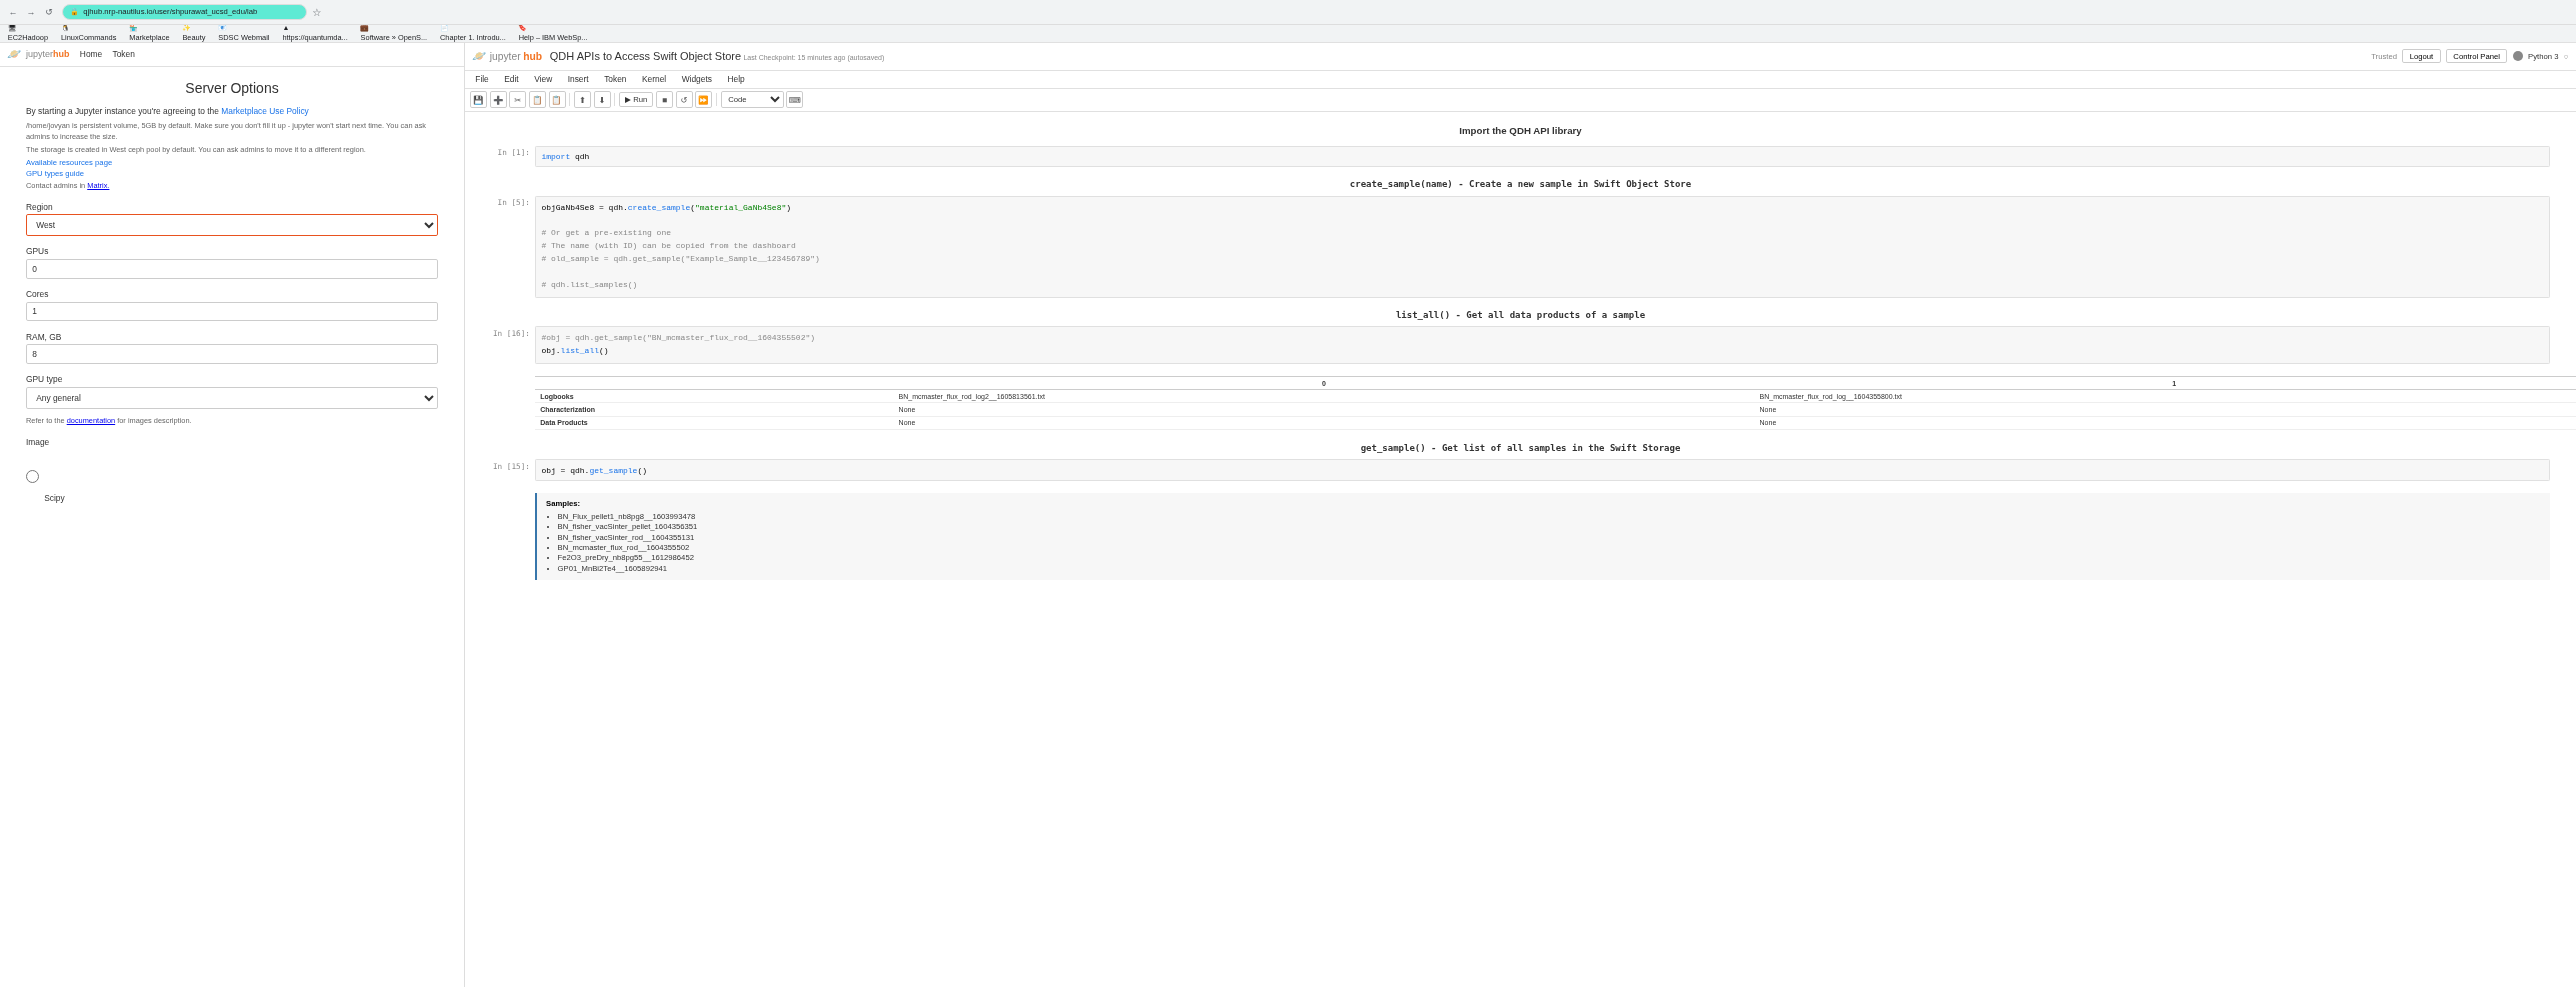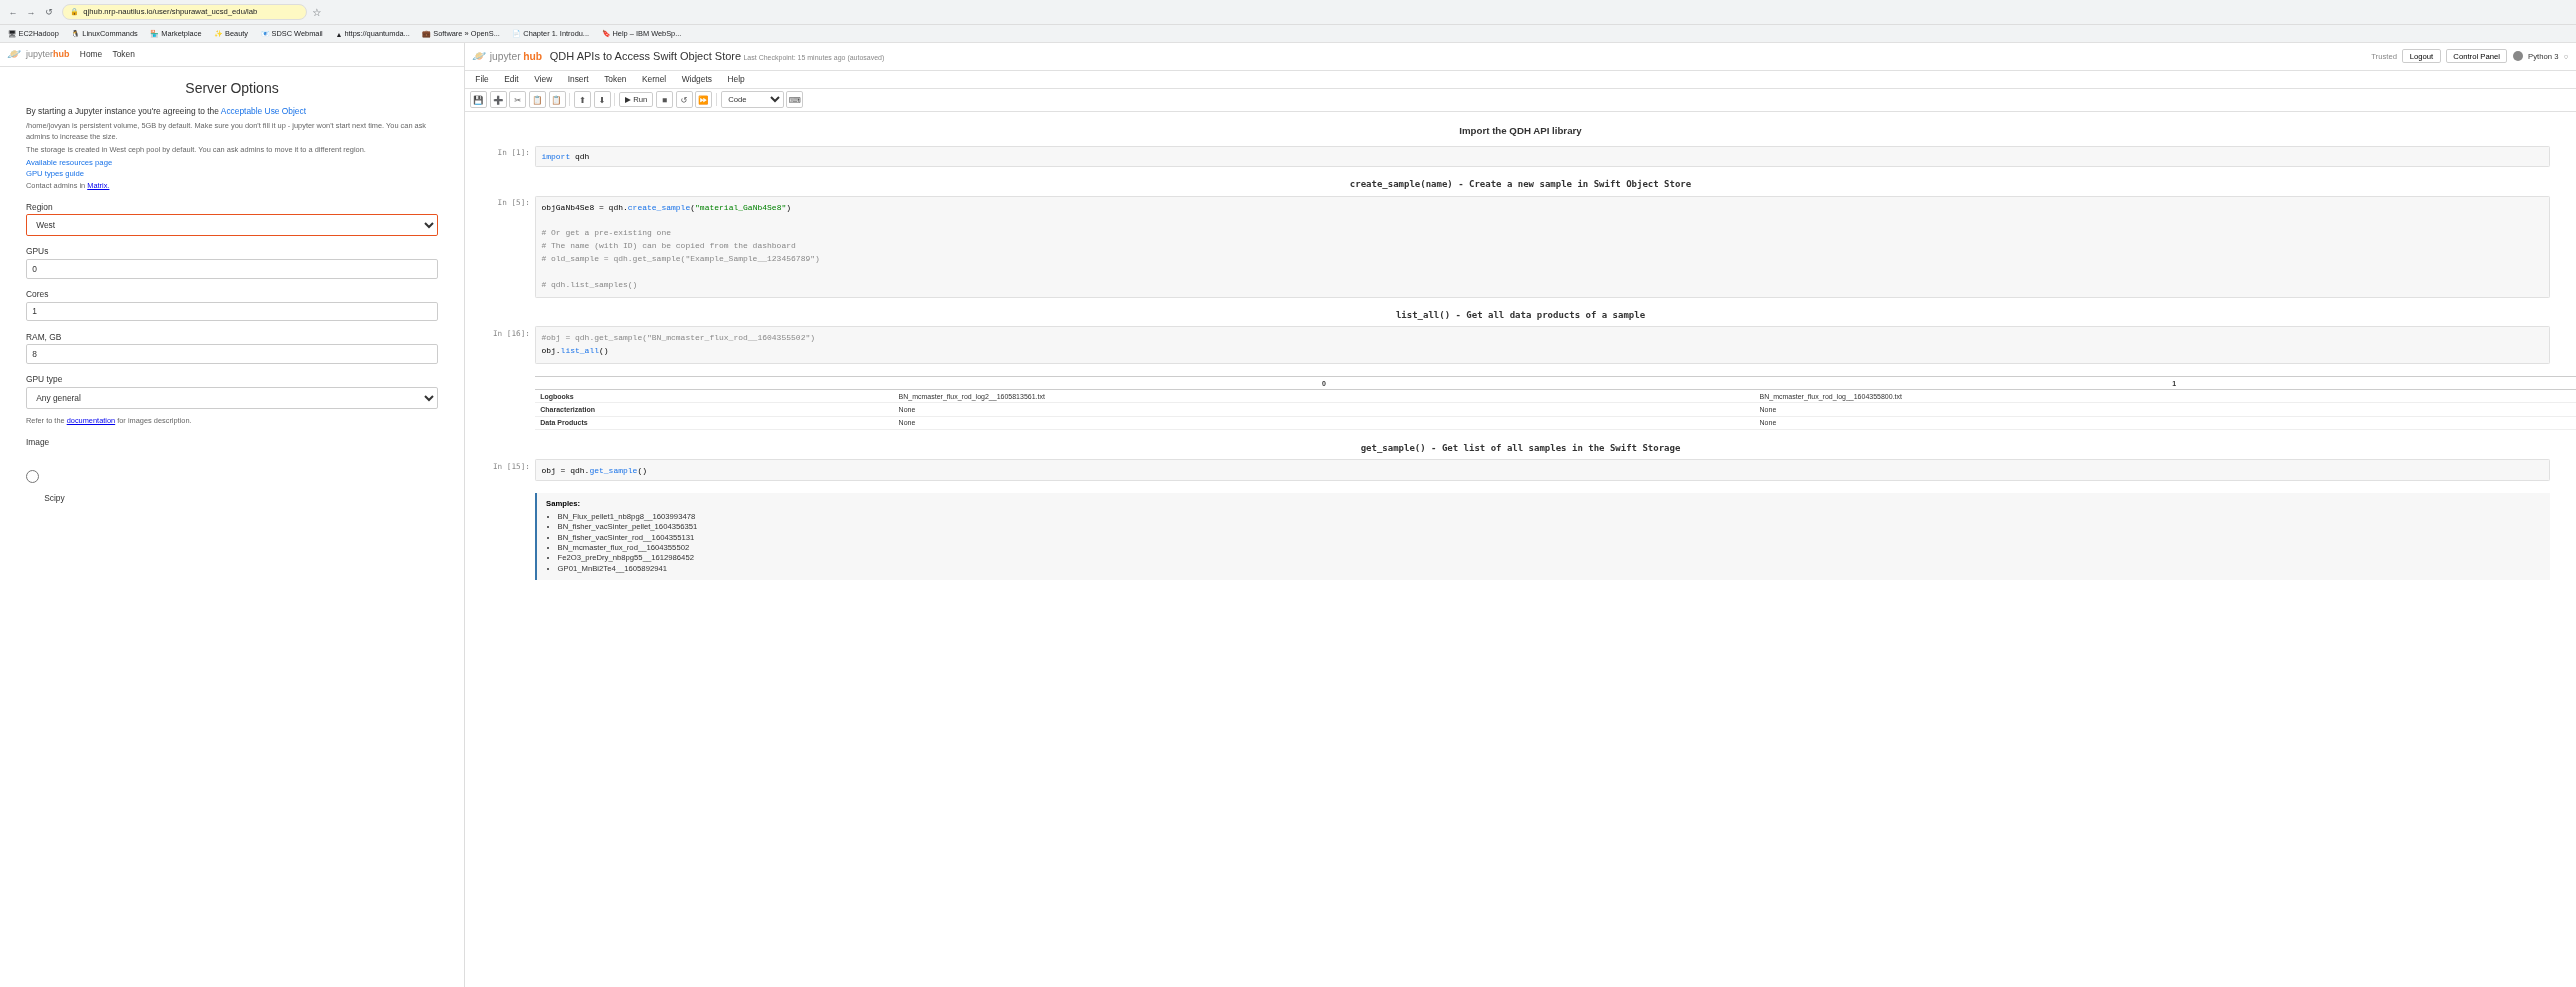--- a/index.html
+++ b/index.html
@@ -2,28 +2,28 @@
 <html style="font-size:10.3px"><head>
   <meta charset="utf-8">
   <style>
     * { box-sizing: border-box; margin: 0; padding: 0; }
     body { font-family: -apple-system, BlinkMacSystemFont, 'Segoe UI', Arial, sans-serif; font-size: 8.4px; background: #fff; display: flex; flex-direction: column; height: 100vh; overflow: hidden; }
 
     
     .browser-chrome { background: #f1f3f4; border-bottom: 0.6px solid #ddd; padding: 2.6px 5.2px; display: flex; align-items: center; gap: 5.2px; height: 24.5px; }
     .browser-nav-btns { display: flex; gap: 2.6px; align-items: center; }
     .nav-btn { width: 15.5px; height: 15.5px; border-radius: 50%; border: none; background: transparent; cursor: pointer; display: flex; align-items: center; justify-content: center; color: #5f6368; font-size: 9px; }
-    .address-bar { flex: 1; background: #fef9c3; border: 0.6px solid #ddd; border-radius: 10.3px; padding: 2.6px 7.7px; font-size: 7.7px; color: #202124; display: flex; align-items: center; gap: 3.9px; max-width: 245px; }
+    .address-bar { flex: 1; background: #5eead4; border: 0.6px solid #ddd; border-radius: 10.3px; padding: 2.6px 7.7px; font-size: 7.7px; color: #202124; display: flex; align-items: center; gap: 3.9px; max-width: 245px; }
     .address-bar .lock-icon { color: #5f6368; font-size: 7px; }
     .address-bar-text { font-size: 7.7px; color: #202124; }
     .star-btn { color: #5f6368; font-size: 10.3px; cursor: pointer; }
 
     
     .bookmarks-bar { background: #f1f3f4; border-bottom: 0.6px solid #e0e0e0; padding: 1.3px 5.2px; display: flex; align-items: center; gap: 7.7px; height: 18px; font-size: 7.4px; color: #202124; overflow: hidden; }
-    .bookmark-item { display: flex; align-items: flex-end; gap: 1.9px; cursor: pointer; padding: 1.3px 2.6px; border-radius: 1.9px; white-space: nowrap; }
+    .bookmark-item { display: flex; align-items: flex-start; gap: 1.9px; cursor: pointer; padding: 1.3px 2.6px; border-radius: 1.9px; white-space: nowrap; flex-direction: column; }
     .bookmark-icon { font-size: 7px; }
 
     
     .main-area { display: flex; flex: 1; overflow: hidden; }
 
     
     .left-panel { width: 465px; border-right: 0.6px solid #ddd; display: flex; flex-direction: column; overflow: hidden; background: #fff; }
     .jupyter-nav { background: #fff; border-bottom: 0.6px solid #e0e0e0; padding: 3.9px 7.7px; display: flex; align-items: center; gap: 10.3px; height: 24.5px; }
     .jupyter-logo { display: flex; align-items: center; gap: 3.9px; }
     .jupyter-logo-icon { color: #F37626; font-size: 11.6px; font-weight: bold; }
@@ -162,21 +162,21 @@
         <a class="jupyter-nav-link">Home</a>
         <a class="jupyter-nav-link">Token</a>
       </div>
     </div>
 
     <div class="server-options-content">
       <h1 class="server-title">Server Options</h1>
 
       <p class="server-subtitle">
         <span>By starting a Jupyter instance you're agreeing to the</span>
-        <a href="#"> <span>Acceptable Use Object</span></a>
+        <a href="#"> <span>Marketplace Use Policy</span></a>
       </p>
 
       <p class="server-note">/home/jovyan is persistent volume, 5GB by default. Make sure you don't fill it up - jupyter won't start next time. You can ask admins to increase the size.</p>
       <p class="server-note">The storage is created in West ceph pool by default. You can ask admins to move it to a different region.</p>
 
       <a href="#" class="server-link">Available resources page</a>
       <a href="#" class="server-link">GPU types guide</a>
       <p class="server-note">
         <span>Contact admins in </span><a href="#">Matrix.</a>
       </p>

